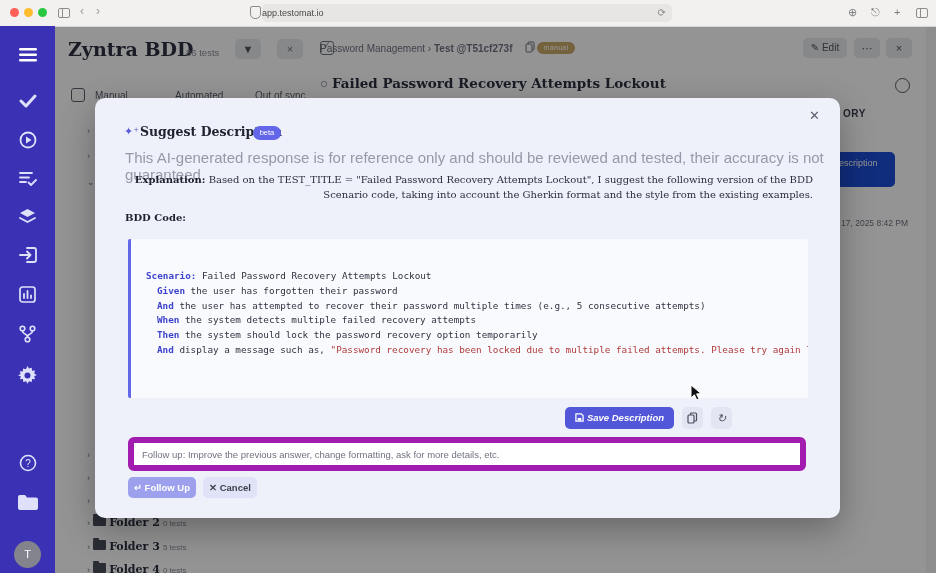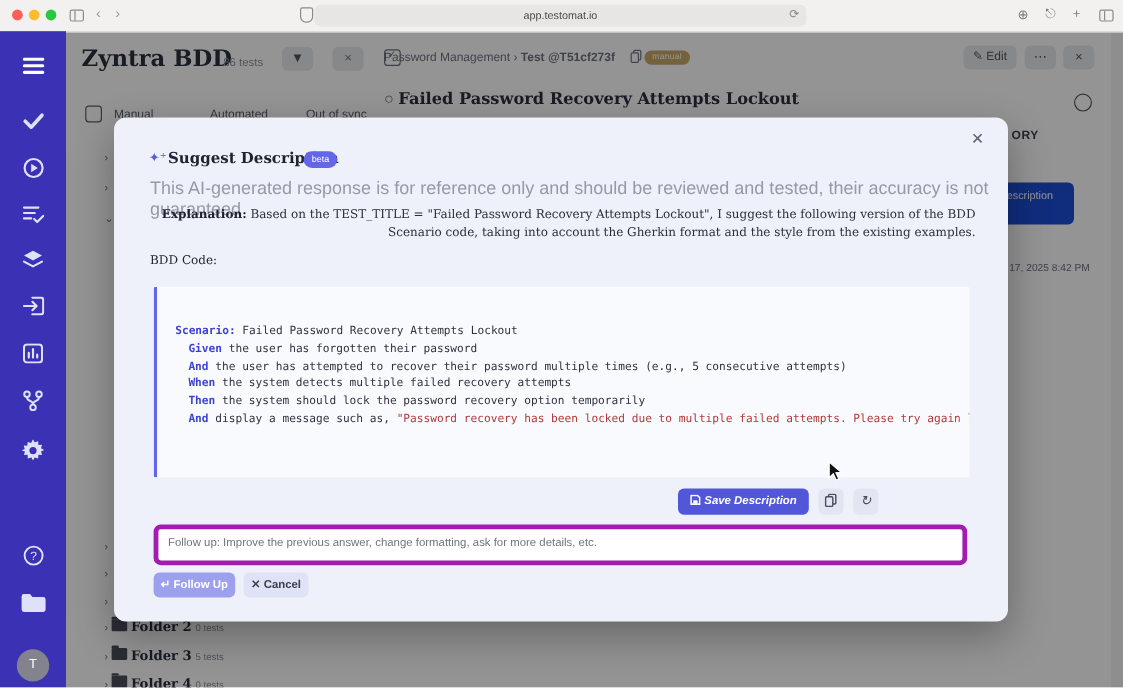--- a/index.html
+++ b/index.html
@@ -5,21 +5,21 @@
   html,body{margin:0;padding:0;}
   body{width:936px;height:573px;position:relative;overflow:hidden;
        font-family:"Liberation Sans",sans-serif;background:#fff;}
   .abs{position:absolute;}
 
   
   #chrome{left:0;top:0;width:936px;height:26px;background:#f2f1f0;border-bottom:1px solid #d6d5d4;z-index:6;}
   .tl{width:9px;height:9px;border-radius:50%;top:8px;}
   #chrome .nav{color:#9a9a9a;font-size:12px;top:4px;}
   #urlbar{left:262px;top:4px;width:410px;height:18px;background:#e7e6e5;border-radius:5px;
-          text-align:center;font-size:9px;color:#4a4a4a;line-height:18px;}
+          text-align:left;font-size:9px;color:#4a4a4a;line-height:18px;}
   #urlbar .reload{position:absolute;right:6px;top:0;color:#8a8a8a;font-size:10px;}
   .chromeicon{color:#7c7c7c;font-size:11px;top:6px;}
   .sq{width:10px;height:8px;border:1px solid #8c8c8c;border-radius:2px;top:8px;}
   .sq:after{content:"";position:absolute;left:3px;top:0;width:1px;height:8px;background:#8c8c8c;}
   #shield{left:250px;top:6px;width:9px;height:11px;border:1px solid #8a8a8a;border-radius:2px 2px 5px 5px;}
 
   
   #sidebar{left:0;top:26px;width:55px;height:547px;background:#3b31b5;z-index:6;}
   .sicon{left:0;width:55px;display:flex;justify-content:center;color:#dfe1fb;}
   .sicon svg{display:block;}
@@ -68,37 +68,37 @@
          box-shadow:0 12px 35px rgba(0,0,0,.3);z-index:10;}
   #mclose{right:20px;top:10px;font-size:13px;color:#5c6070;}
   #sparkle{left:29px;top:27px;color:#5a5cd6;font-size:11px;}
   #mtitle{left:45px;top:26px;font-size:12.5px;font-family:"DejaVu Serif",serif;font-weight:bold;color:#20242f;}
   #betapill{left:158px;top:28px;width:28px;height:14px;background:#6466e9;border-radius:8px;
             color:#fff;font-size:7.5px;text-align:center;line-height:13px;}
   #disclaimer{left:30px;top:51px;font-size:15px;color:#959aa8;}
   #explain{left:30px;top:74px;width:688px;font-size:10px;line-height:15px;color:#2a2f3a;
            font-family:"DejaVu Serif",serif;text-align:right;}
   #explain b{color:#1c212c;}
-  #bddlabel{left:30px;top:114px;font-size:10px;font-family:"DejaVu Serif",serif;font-weight:normal;color:#1c212c;}
+  #bddlabel{left:30px;top:114px;font-size:10px;font-family:"DejaVu Serif",serif;font-weight:bold;color:#1c212c;}
   #codeblock{left:33px;top:141px;width:680px;height:159px;background:#f9fafd;border-left:3px solid #6466e9;
              border-radius:2px;overflow:hidden;padding:30px 0 0 15px;box-sizing:border-box;}
   .codeline{font-family:"DejaVu Sans Mono",monospace;font-size:9.3px;line-height:14.8px;
             white-space:pre;color:#2f3340;}
   .codeline .kw{color:#3d43cc;font-weight:bold;}
   .codeline .tag{color:#61656f;}
   .codeline .str{color:#b03a3a;}
   .ind{padding-left:11px;}
   #actrow{left:0;top:309px;width:711px;height:22px;font-style:italic;}
   #savebtn{right:132px;top:0;height:22px;background:#5257d9;border-radius:5px;color:#fff;
            font-size:9.5px;line-height:22px;padding:0 10px;font-weight:bold;}
   #copybtn,#refreshbtn{top:0;width:21px;height:22px;background:#e3e5f2;border-radius:5px;
            color:#4a4e5c;text-align:center;line-height:22px;font-size:11px;}
   #copybtn{right:103px;}
   #refreshbtn{right:74px;}
-  #followta{left:33px;top:339px;width:678px;height:34px;background:#fff;border:4px solid #a21caf;
+  #followta{left:33px;top:339px;width:678px;height:34px;background:#fff;border:6px solid #a21caf;
             border-radius:6px;resize:none;font-size:9.5px;color:#444;padding:6px 8px;box-sizing:border-box;
             font-family:"Liberation Sans",sans-serif;}
   #followta::placeholder{color:#6f7380;}
   #followbtn{left:33px;top:379px;width:68px;height:21px;background:#9da0ed;border-radius:5px;color:#fff;
              font-size:9.5px;text-align:center;line-height:21px;font-weight:bold;}
   #cancelbtn{left:108px;top:379px;width:54px;height:21px;background:#e0e2f7;border-radius:5px;color:#3c3f4a;
              font-size:9.5px;text-align:center;line-height:21px;font-weight:bold;}
 
   #cursor{left:690px;top:384px;z-index:50;}
 </style>

